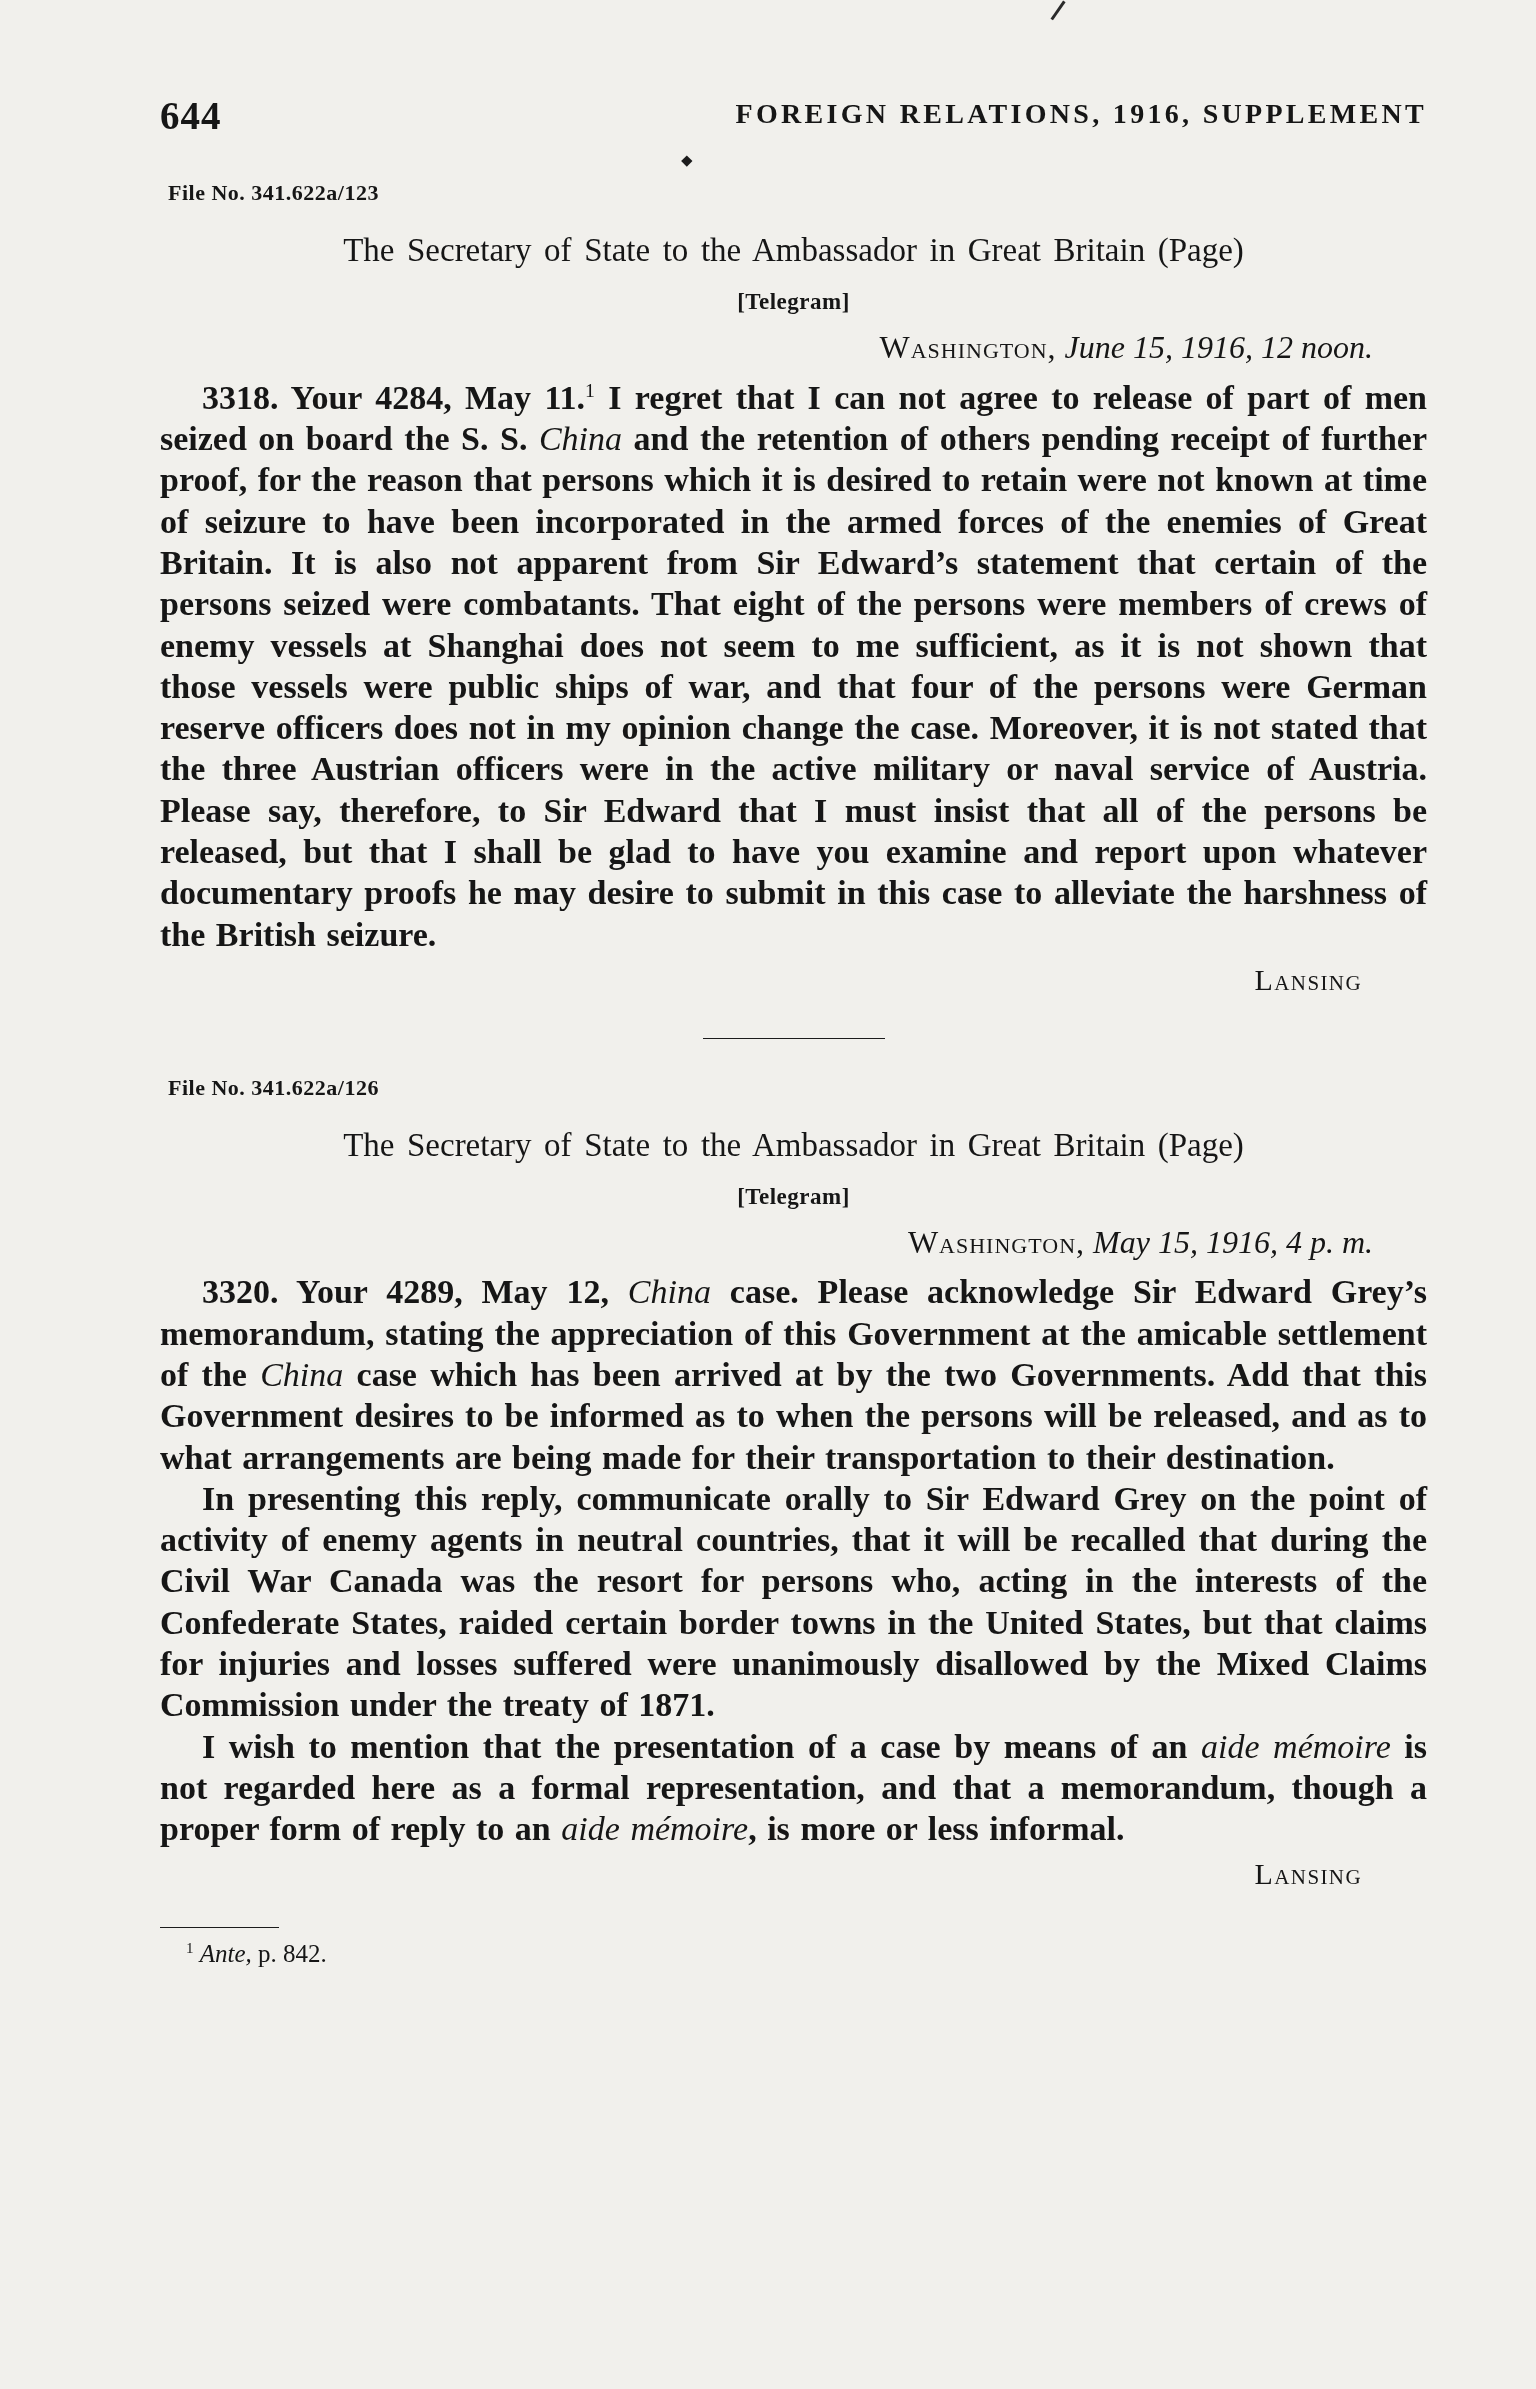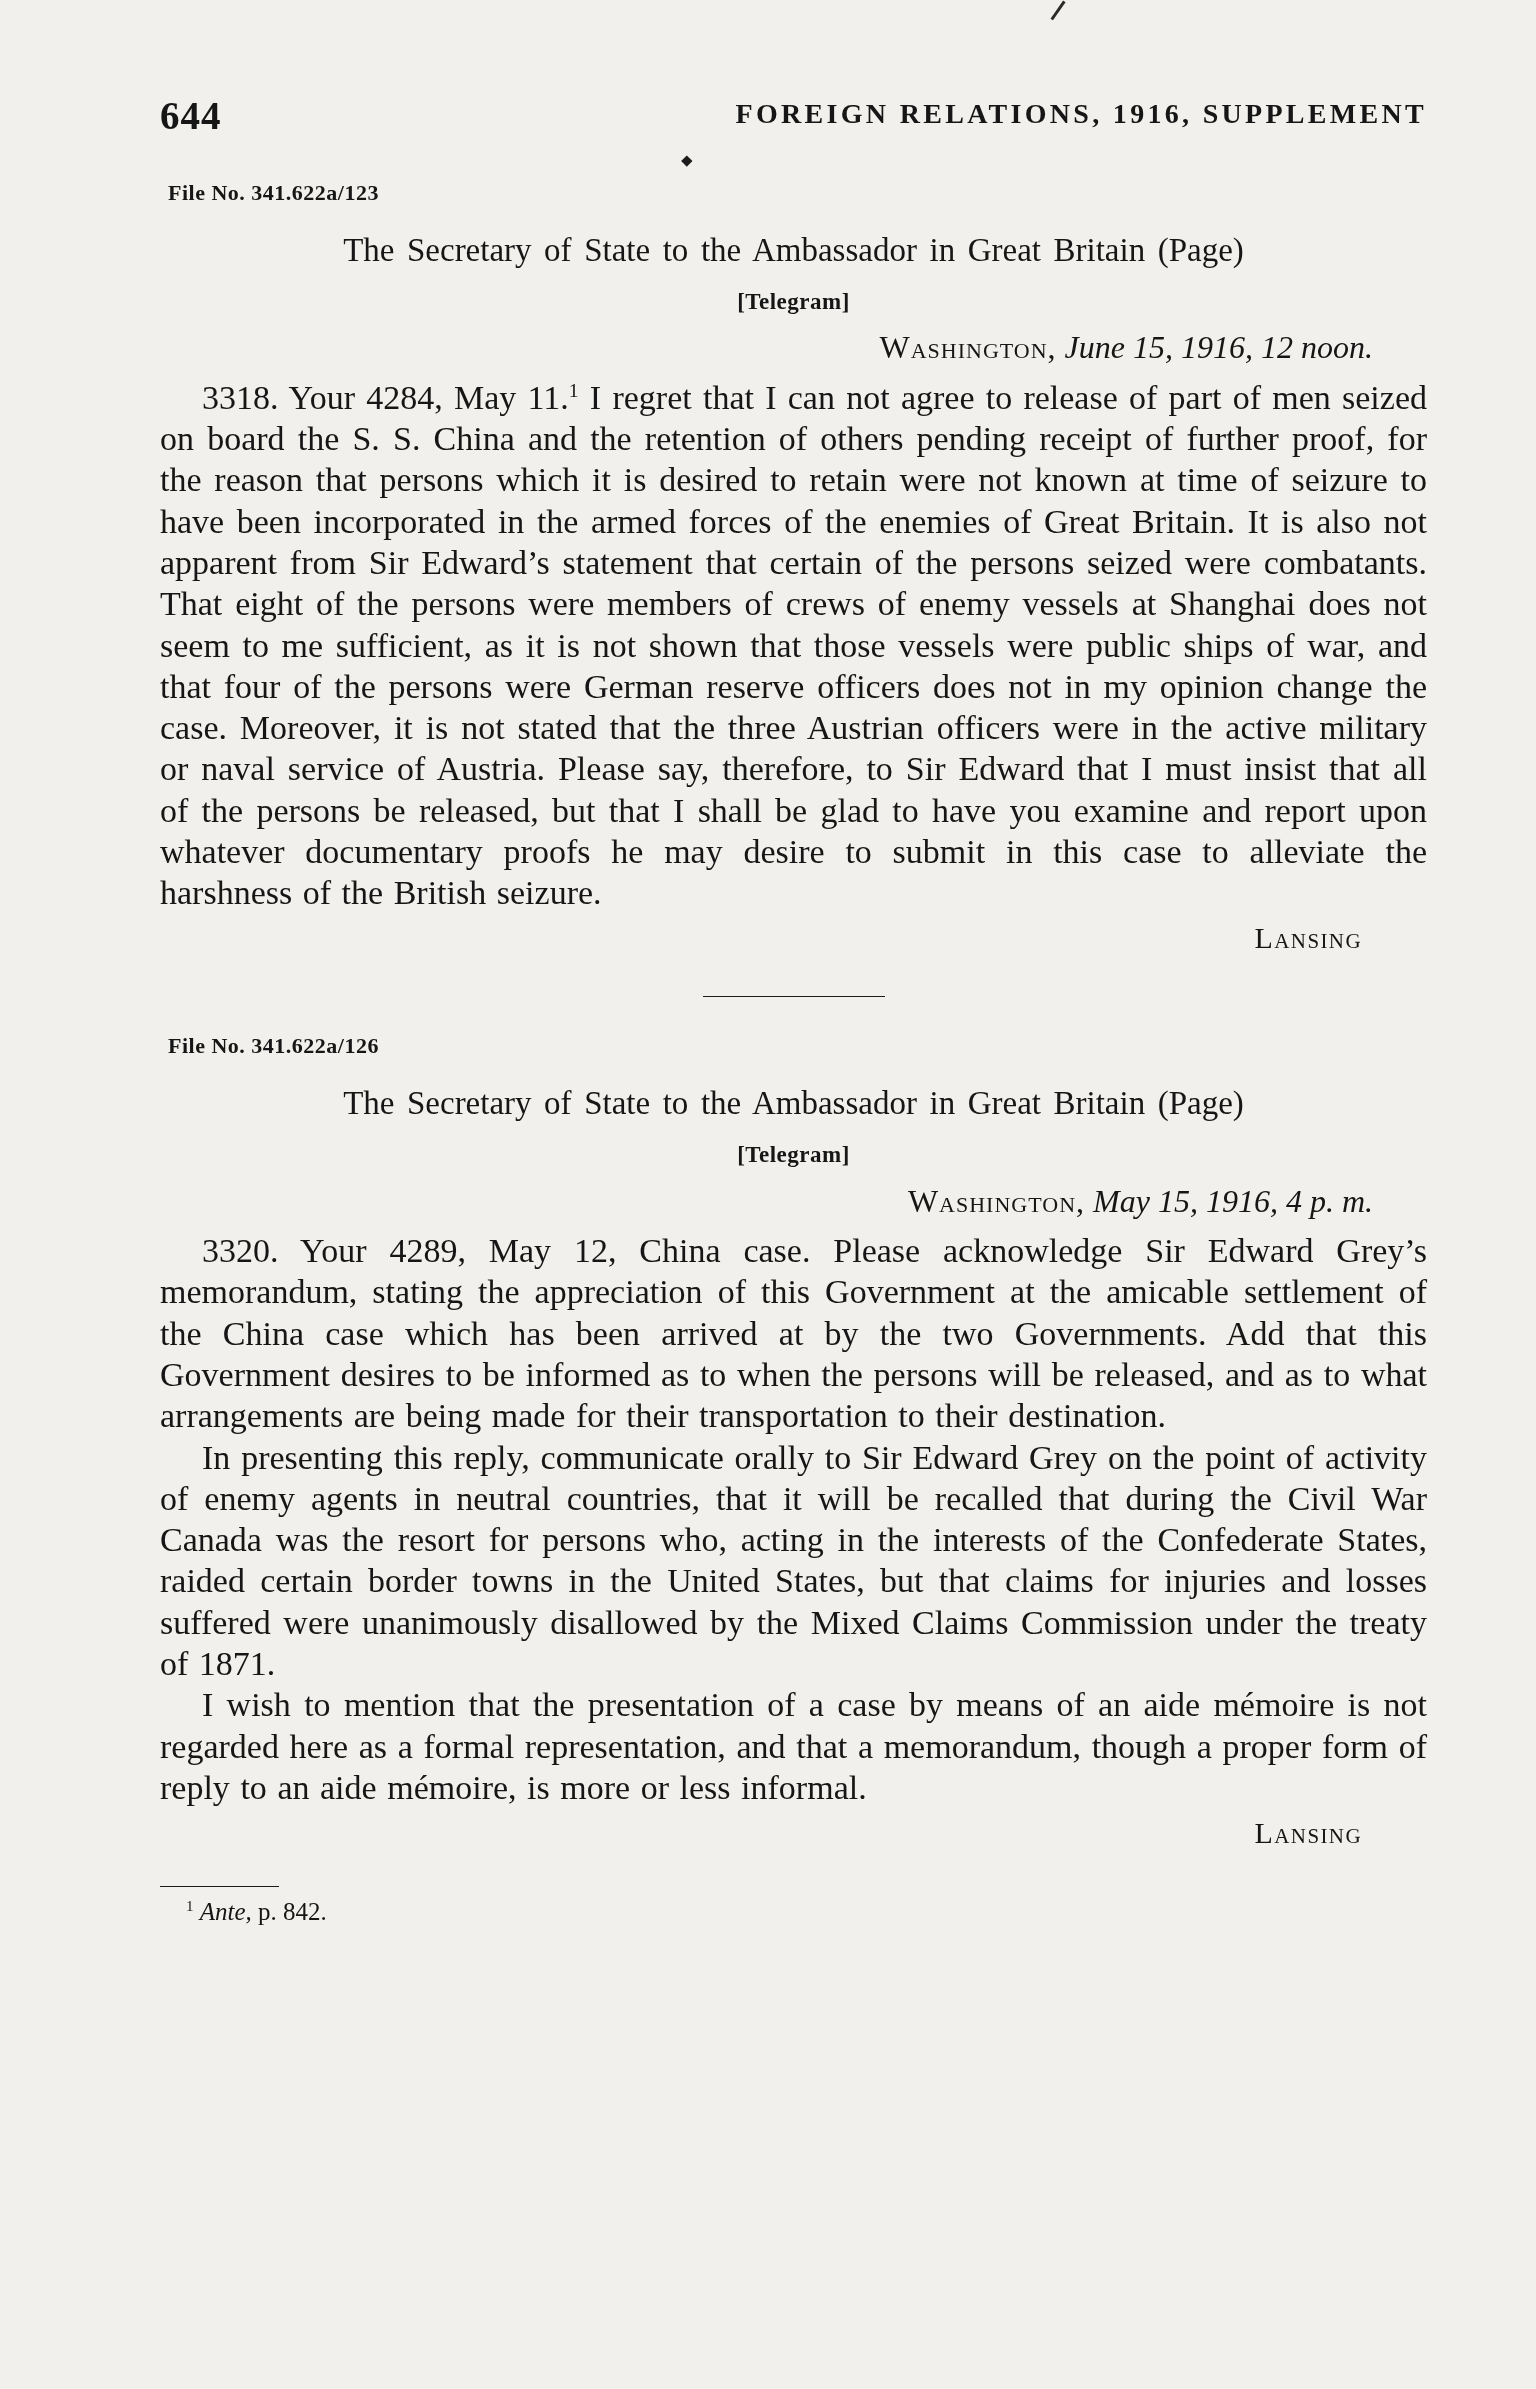--- a/index.html
+++ b/index.html
@@ -113,22 +113,22 @@
     font-size: 25px;
     padding-left: 26px;
   }
   .fn-sup {
     vertical-align: super;
     font-size: 0.6em;
     line-height: 0;
   }
 
   
-  .seg-p { font-style: normal; }
-  .seg-i { }
+  .seg-p { font-style: normal; font-weight: bold; }
+  .seg-i { font-style: italic; }
   .seg-sup {
     vertical-align: super;
     font-size: 0.58em;
     line-height: 0;
   }
   .scan-scratch {
     position: absolute;
     top: 8.6px;
     left: 1047px;
     width: 22px;

